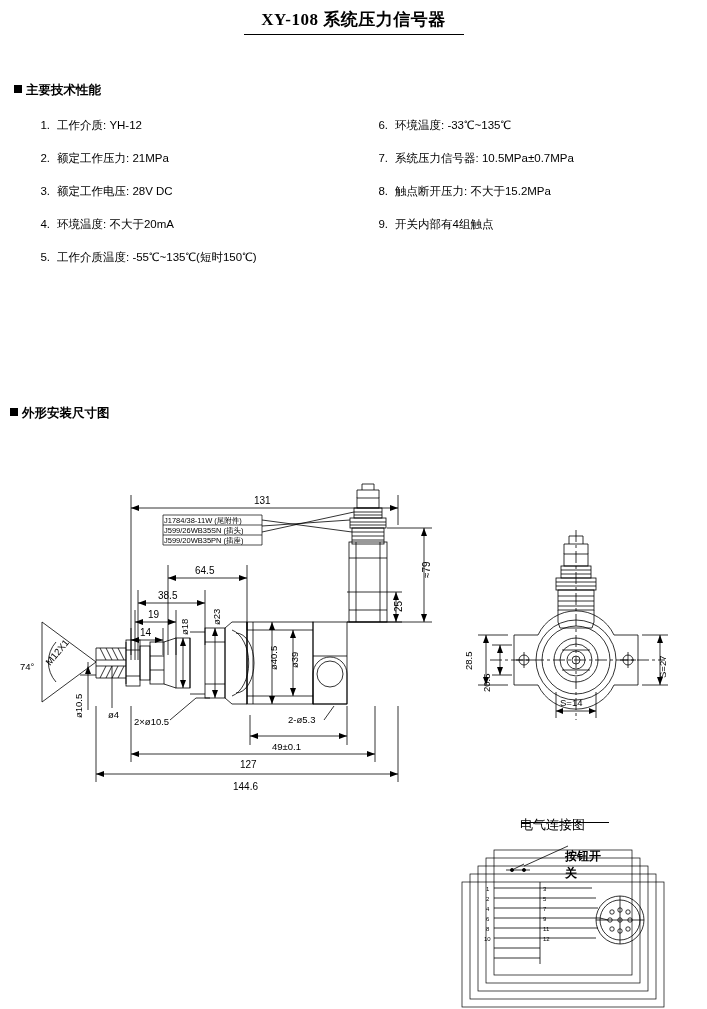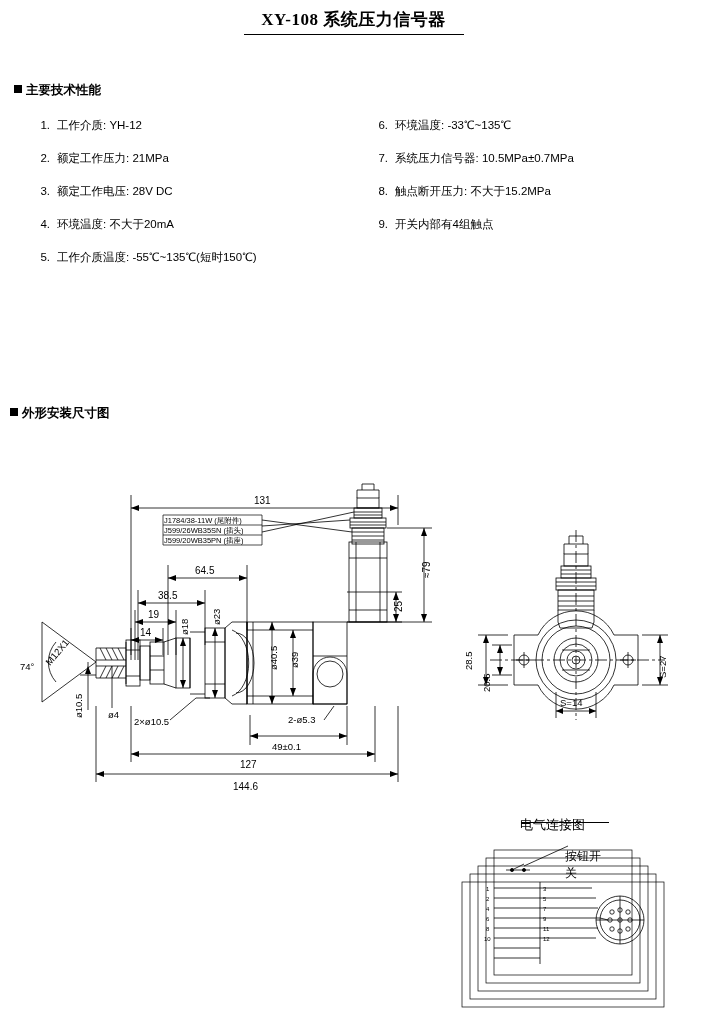--- a/index.html
+++ b/index.html
@@ -46,21 +46,21 @@
   .spec-txt { flex:1 1 auto; white-space:nowrap; }
   svg { display:block; }
 
   .ec-title {
     position:absolute; left:520px; top:800px;
     font-size:13px; font-weight:normal;
     font-family:Liberation Serif, serif;
     margin-top:16px;
   }
   .ec-underline { position:absolute; left:521px; top:822px; width:88px; height:1px; background:#000; }
-  .btn-label { position:absolute; left:565px; top:848px; font-size:12px; }
+  .btn-label { position:absolute; left:565px; top:848px; font-size:12px;font-weight:bold; }
 </style>
 </head>
 <body>
 
 <div class="page">
 
   <div class="title">XY-108 系统压力信号器</div>
   <div class="title-underline"></div>
 
   <div class="sec-head" style="left:14px; top:82px;">

